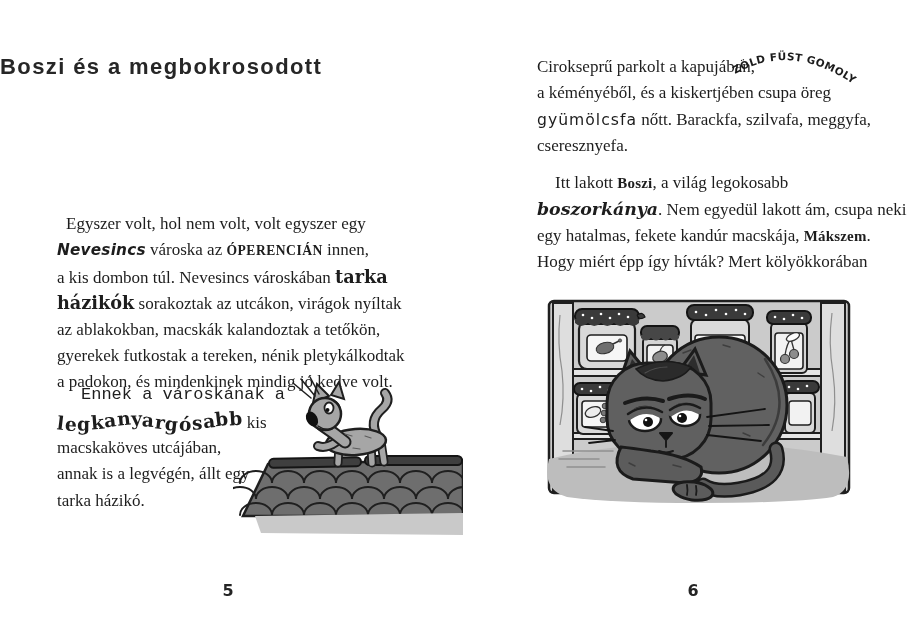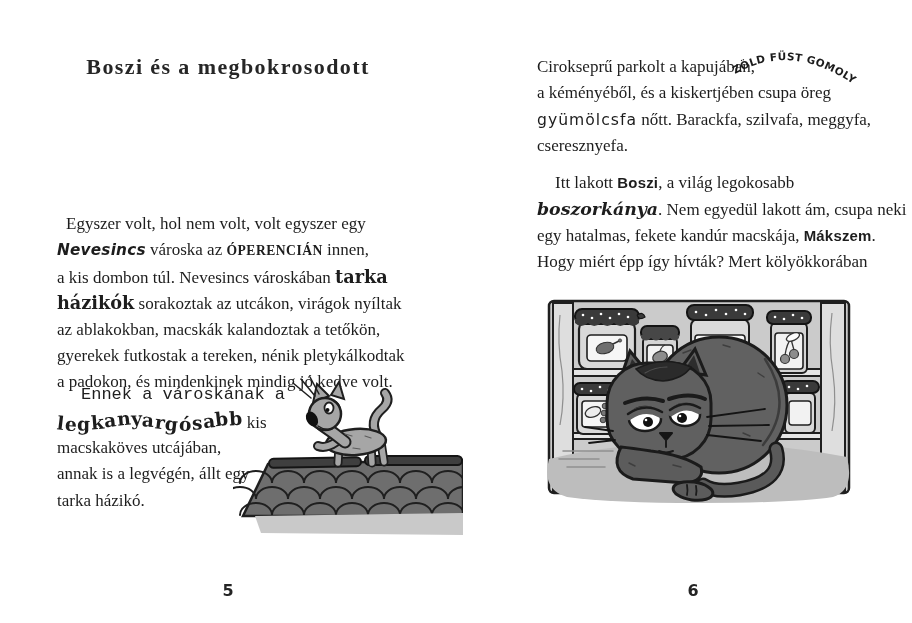--- a/index.html
+++ b/index.html
@@ -6,35 +6,35 @@
   body{
     width:912px;height:623px;position:relative;overflow:hidden;
     background:#ffffff;color:#1d1d1d;
     font-family:"Liberation Serif", serif;
   }
   .page{position:absolute;top:0;height:623px;width:456px;}
   #left-page{left:0;}
   #right-page{left:456px;}
 
   .chapter-title{
-    position:absolute;left:0;right:0;top:52px;text-align:center;
-    font-family:Liberation Serif, serif;font-weight:bold;
+    position:absolute;left:0;right:0;top:52px;text-align:left;
+    font-family:Liberation Sans, sans-serif;font-weight:bold;
     font-size:22px;line-height:30px;letter-spacing:1.4px;color:#262626;
   }
 
   .textblock{position:absolute;font-size:17px;line-height:26.4px;white-space:nowrap;}
   #lp1{left:57px;top:195px;margin-top:16px;}
   #lp2{left:57px;top:382px;}
   #rp1{left:81px;top:54px;}
   #rp2{left:81px;top:170px;}
   .line{height:26.4px;}
 
   
   .seg-b1{font-family:"DejaVu Sans",sans-serif;font-weight:bold;font-style:italic;font-size:0.90em;letter-spacing:0.2px;}
-  .seg-b2{font-family:Liberation Sans, sans-serif;font-weight:bold;font-size:0.88em;letter-spacing:0.2px;}
+  .seg-b2{font-family:Liberation Serif, serif;font-weight:bold;font-size:0.88em;letter-spacing:0.2px;}
   .seg-caps{font-family:Liberation Serif, serif;font-weight:bold;font-size:0.80em;letter-spacing:0.5px;}
   .seg-d1{font-family:"DejaVu Serif",serif;font-weight:bold;font-size:1.04em;}
   .seg-rnd{font-family:"DejaVu Sans",sans-serif;font-weight:normal;font-size:0.92em;letter-spacing:1px;}
   .seg-scr{font-family:"DejaVu Serif",serif;font-style:italic;font-weight:bold;font-size:1.02em;}
   .seg-wav{font-family:"DejaVu Serif",serif;font-weight:bold;font-size:1.10em;letter-spacing:0.5px;}
   .wavch{display:inline-block;}
 
   .pagenum{
     position:absolute;top:581px;left:0;right:0;text-align:center;
     font-family:"DejaVu Sans",sans-serif;font-weight:bold;font-size:16px;color:#242424;

